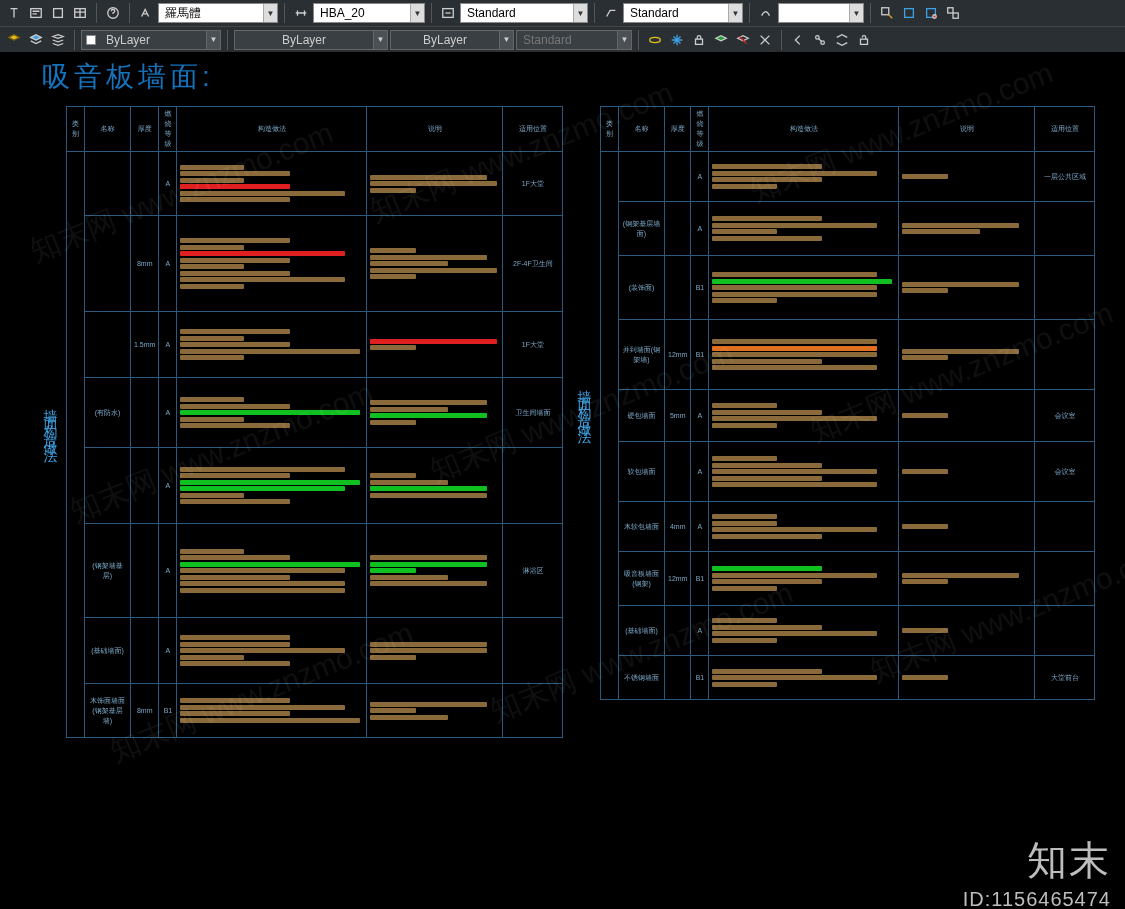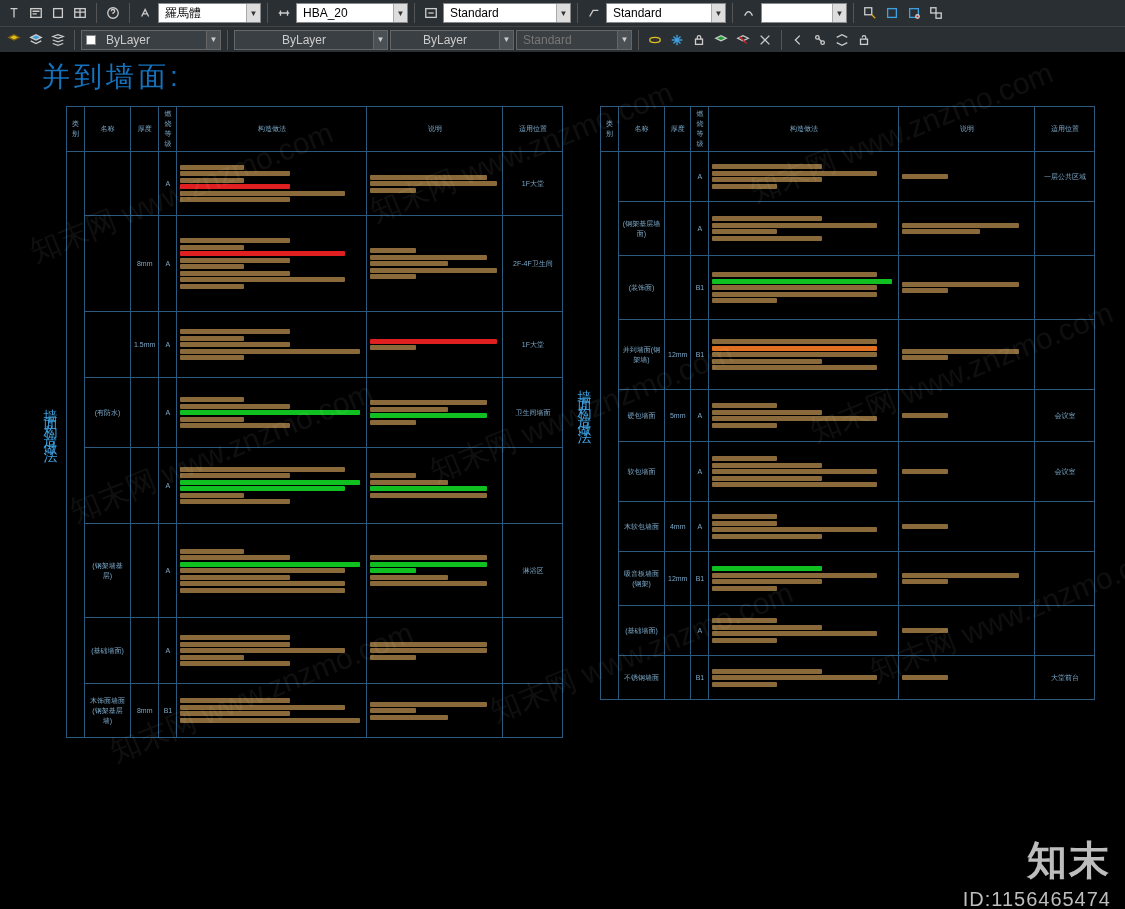--- a/index.html
+++ b/index.html
@@ -88,21 +88,21 @@
   
   .wm {
     position: absolute; color: rgba(255,255,255,.06);
     font-size: 30px; transform: rotate(-22deg);
     pointer-events: none; user-select: none; white-space: nowrap;
   }
   .overlay {
     position: absolute; right: 14px; bottom:  -2px; text-align: right;
     pointer-events: none;
   }
-  .overlay .brand { font-size: 40px; color:#bdbdbd; font-weight: 700; letter-spacing:2px;}
+  .overlay .brand { font-size: 40px; color:#bdbdbd; font-weight: 400; letter-spacing:2px;}
   .overlay .id { font-size: 20px; color:#bdbdbd; letter-spacing:1px;}
 </style>
 </head>
 <body>
 
 <div class="toolbar">
   <div class="toolbar-row">
     <span class="tb-icon">
         <svg viewBox="0 0 16 16">
           <path d="M4 3h8M8 3v10"></path>
@@ -131,21 +131,21 @@
           <circle cx="8" cy="8" r="6"></circle>
           <path d="M6 6c0-1 1-2 2-2s2 1 2 2-1 1.5-2 2v1"></path>
         </svg>
       </span>
     <span class="tb-sep"></span>
     <span class="tb-icon">
         <svg viewBox="0 0 16 16">
           <path d="M3 12L7 4l4 8M4.5 9h5"></path>
         </svg>
       </span>
-    <div class="combo" style="width:103px">
+    <div class="combo" style="width:120px">
       <span class="txt">羅馬體</span>
       <span class="spacer"></span>
         <span class="chev">▼</span>
     </div>
     <span class="tb-sep"></span>
     <span class="tb-icon">
         <svg viewBox="0 0 16 16">
           <path d="M2 8h12M4 5v6M12 5v6"></path>
         </svg>
       </span>
@@ -310,21 +310,21 @@
     <span class="tb-icon">
         <svg viewBox="0 0 16 16">
           <rect x="4" y="7" width="8" height="6"></rect>
           <path d="M10 7V5a2 2 0 00-4 0"></path>
         </svg>
       </span>
   </div>
 </div>
 
 <div class="canvas">
-  <div class="title">并到墙面:</div>
+  <div class="title">吸音板墙面:</div>
 
   <div class="table-wrap left">
     <div class="vlabel">墙面构造做法</div>
     <table class="cad" id="left-table">
       <colgroup>
           <col class="col-cat">
           <col class="col-name">
           <col class="col-thk">
           <col class="col-fire">
           <col class="col-con">

